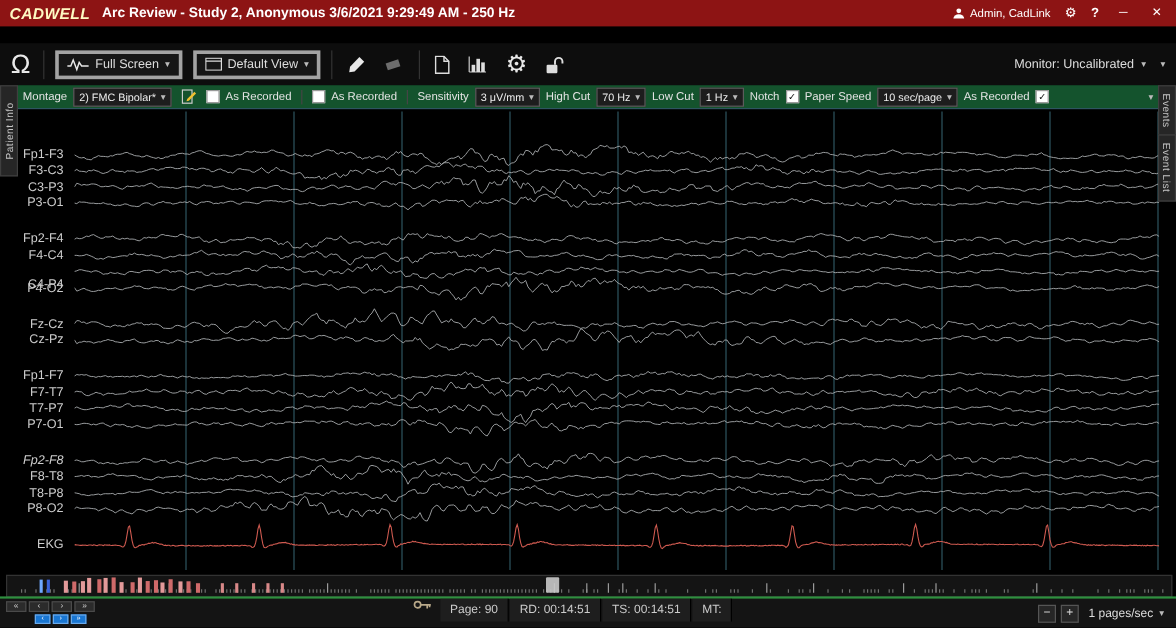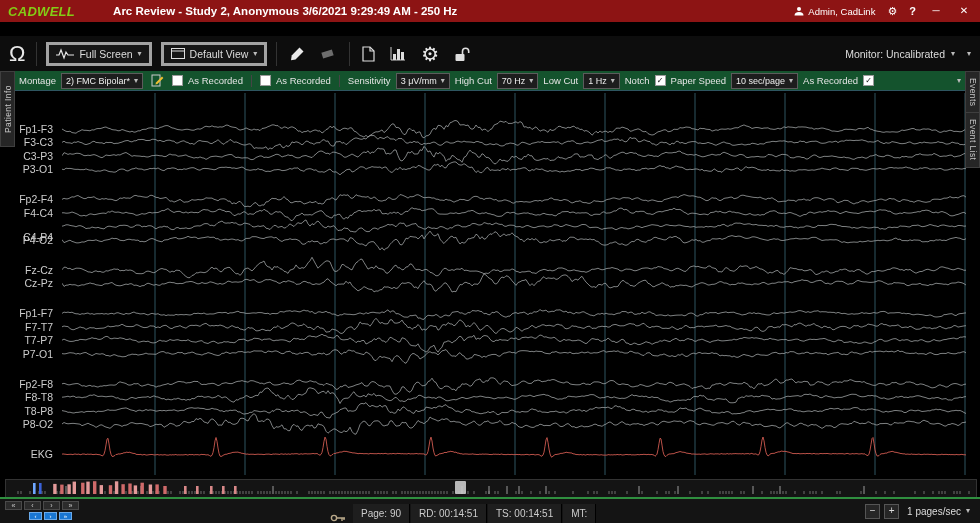--- a/index.html
+++ b/index.html
@@ -2,22 +2,22 @@
 <html><head>
 <meta charset="utf-8">
 <style>
   html,body{margin:0;padding:0;background:#111;}
   .stage{position:relative;width:980px;height:523px;background:#000;overflow:hidden;
          font-family:"Liberation Sans","DejaVu Sans",sans-serif;color:#ddd;}
 
   
   .titlebar{position:absolute;top:0;left:0;right:0;height:22px;background:#8d1414;
             display:flex;align-items:center;gap:10px;padding:0 8px;z-index:10;}
-  .logo{color:#84cc16;font-weight:bold;font-style:italic;font-size:13px;letter-spacing:.3px;}
-  .wtitle{color:#fff;font-size:11.5px;font-weight:bold;white-space:nowrap;margin-left:28px;}
+  .logo{color:#fef9c3;font-weight:bold;font-style:italic;font-size:13px;letter-spacing:.3px;}
+  .wtitle{color:#fff;font-size:11.5px;font-weight:bold;white-space:nowrap;}
   .tbright{margin-left:auto;display:flex;align-items:center;gap:12px;color:#fff;}
   .userbox{display:flex;align-items:center;gap:4px;font-size:9.5px;color:#fff;}
   .tbglyph{font-size:11px;color:#fff;line-height:1;}
   .winbtn{font-size:10px;color:#fff;width:16px;text-align:center;line-height:1;}
 
   
   .menubar{position:absolute;top:22px;left:0;right:0;height:14px;background:#1b1b1b;
            display:flex;align-items:center;gap:14px;padding:0 9px;font-size:10px;color:#e0e0e0;}
   .menu-item{cursor:default;}
 
@@ -67,21 +67,21 @@
   
   .statusbar{position:absolute;top:499px;left:0;right:0;height:24px;background:#141414;
              font-size:10px;color:#ccc;}
   .nav{position:absolute;left:5px;top:2px;}
   .nav .r1{display:flex;gap:2px;}
   .nav .r2{display:flex;gap:2px;margin-top:2px;margin-left:24px;}
   .nbtn{width:17px;height:9px;background:#2b2b2b;border:1px solid #4a4a4a;color:#ccc;
         font-size:7px;line-height:6px;text-align:center;padding:0;font-family:inherit;}
   .bbtn{width:13px;height:8px;background:#1976d2;border:1px solid #6aa9e9;color:#fff;
         font-size:6px;line-height:5px;text-align:center;padding:0;font-family:inherit;}
-  .fields{position:absolute;left:330px;top:0;height:24px;display:flex;align-items:flex-end;gap:1px;}
+  .fields{position:absolute;left:344px;top:0;height:24px;display:flex;align-items:flex-start;gap:1px;}
   .field{background:#1e1e1e;padding:4px 8px;border-right:1px solid #000;white-space:nowrap;}
   .keybox{display:flex;align-items:center;padding-right:6px;}
   .sright{position:absolute;right:6px;top:0;height:24px;display:flex;align-items:center;gap:4px;}
   .sqbtn{width:15px;height:15px;background:#262626;border:1px solid #555;color:#ddd;
          font-size:10px;line-height:12px;text-align:center;padding:0;font-family:inherit;}
   .speedbox{display:flex;align-items:center;gap:5px;padding:0 4px;font-size:10px;color:#ddd;white-space:nowrap;}
 </style>
 </head>
 <body>
 
@@ -225,21 +225,21 @@
         <div class="ch-label" style="top: 102.4px;">Fp2-F4</div>
         <div class="ch-label" style="top: 115.8px;">F4-C4</div>
         <div class="ch-label" style="top: 129.2px; margin-top: 11px;">C4-P4</div>
         <div class="ch-label" style="top: 142.6px;">P4-O2</div>
         <div class="ch-label" style="top: 172.8px;">Fz-Cz</div>
         <div class="ch-label" style="top: 186.2px;">Cz-Pz</div>
         <div class="ch-label" style="top: 216.4px;">Fp1-F7</div>
         <div class="ch-label" style="top: 229.8px;">F7-T7</div>
         <div class="ch-label" style="top: 243.2px;">T7-P7</div>
         <div class="ch-label" style="top: 256.6px;">P7-O1</div>
-        <div class="ch-label" style="top: 286.8px;">Fp2-F8</div>
+        <div class="ch-label" style="top: 286.8px; font-style: italic;">Fp2-F8</div>
         <div class="ch-label" style="top: 300.2px;">F8-T8</div>
         <div class="ch-label" style="top: 313.6px;">T8-P8</div>
         <div class="ch-label" style="top: 327px;">P8-O2</div>
         <div class="ch-label" style="top: 357.2px;">EKG</div>
       </div>
     <svg id="trace-svg" width="904" height="386">
         <line x1="93" y1="2" x2="93" y2="384" stroke="#2e5560" stroke-width="1"></line>
         <line x1="183" y1="2" x2="183" y2="384" stroke="#2e5560" stroke-width="1"></line>
         <line x1="273" y1="2" x2="273" y2="384" stroke="#2e5560" stroke-width="1"></line>
         <line x1="363" y1="2" x2="363" y2="384" stroke="#2e5560" stroke-width="1"></line>

